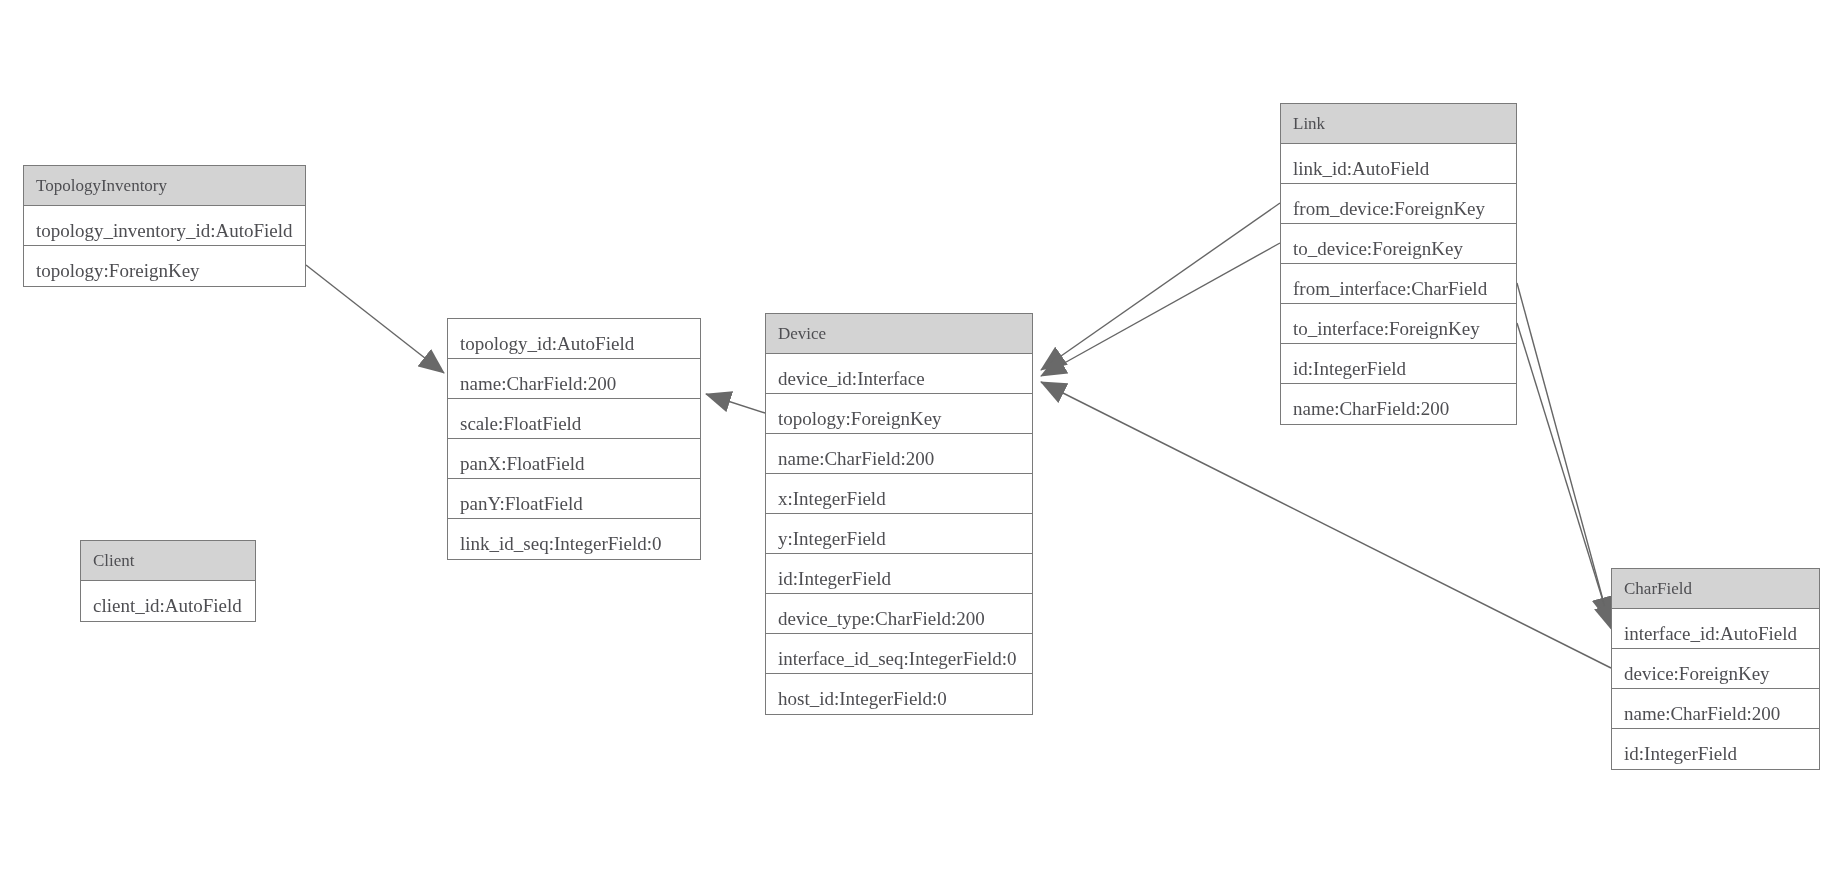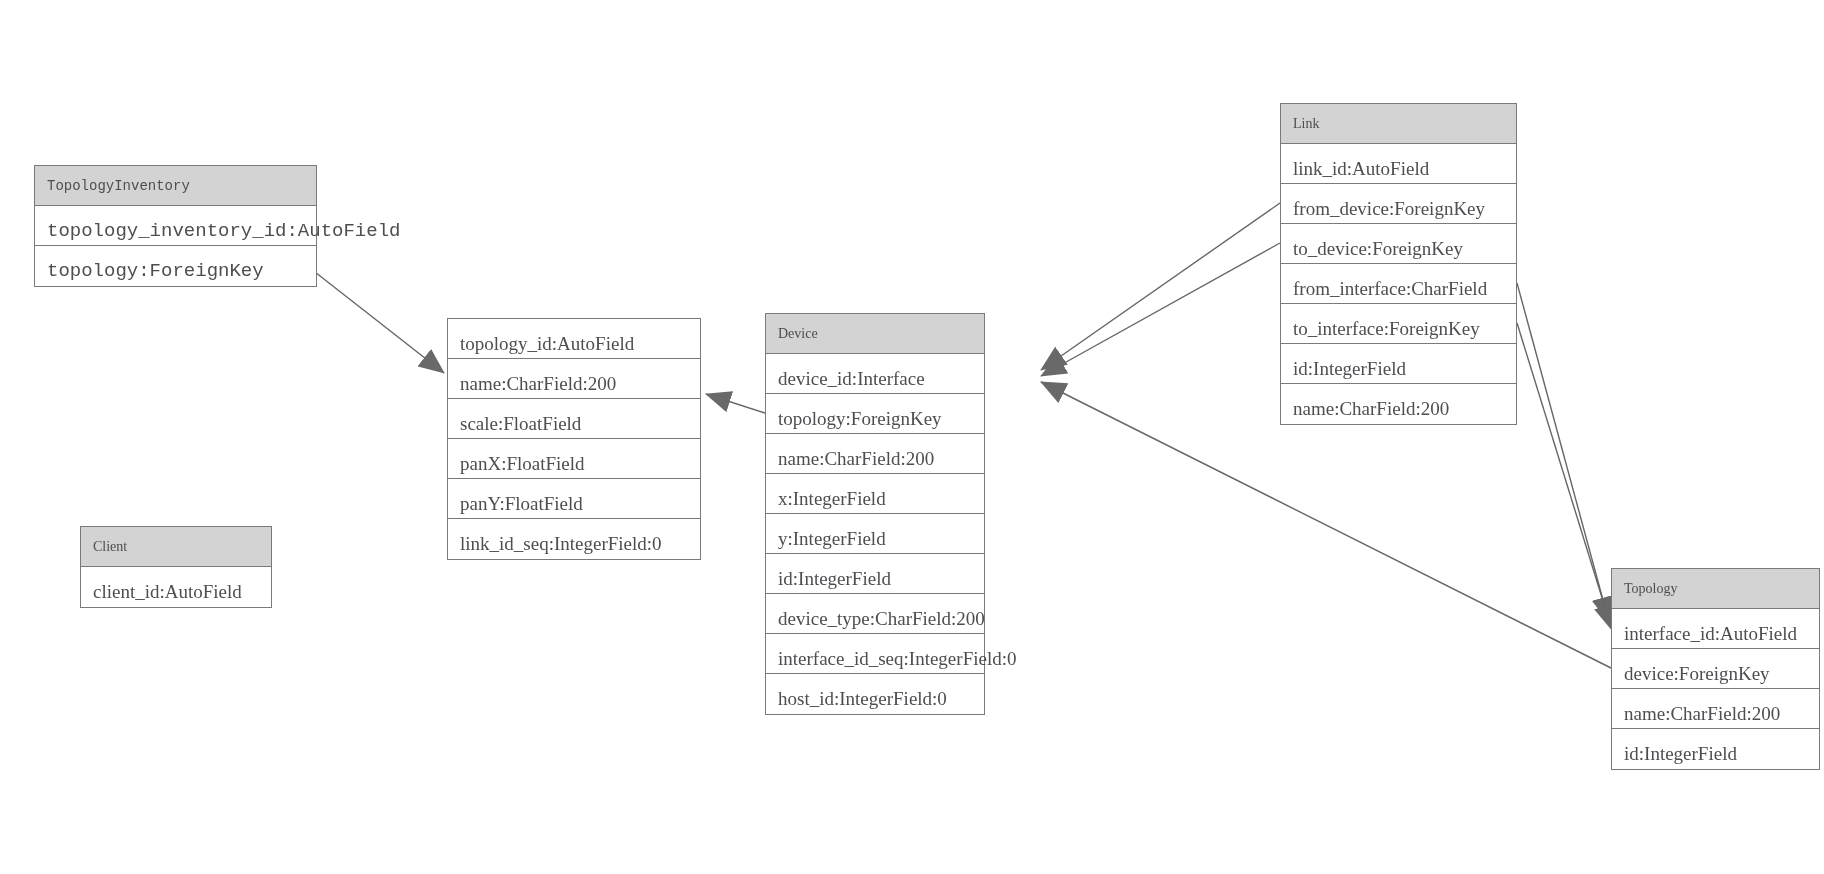--- a/index.html
+++ b/index.html
@@ -16,39 +16,39 @@
     position:absolute;
     border:1.5px solid #7a7a7a;
     background:#ffffff;
     box-sizing:border-box;
   }
   .entity .hdr{
     height:40px;line-height:40px;
     background:#d3d3d3;
     border-bottom:1.5px solid #7a7a7a;
     padding:0 12px;
-    font-size:14px;
+    font-size:17px;
     white-space:nowrap;
     box-sizing:border-box;
   }
   .entity .row{
     height:40px;line-height:40px;
     background:#ffffff;
     border-bottom:1px solid #7a7a7a;
     padding:5px 12px;
     font-size:19px;
     white-space:nowrap;
     box-sizing:border-box;
   }
   .entity .row:last-child{border-bottom:none;}
 
-  .e-topology-inventory{left:34px;  top:165px; width:283px;font-family:Liberation Mono, monospace;}
+  .e-topology-inventory{left:23px;  top:165px; width:283px;}
   .e-topology          {left:447px; top:318px; width:254px;}
-  .e-client            {left:80px;  top:526px; width:192px;}
-  .e-device            {left:765px; top:313px; width:220px;}
+  .e-client            {left:80px;  top:540px; width:176px;}
+  .e-device            {left:765px; top:313px; width:268px;}
   .e-link              {left:1280px;top:103px; width:237px;}
   .e-interface         {left:1611px;top:568px; width:209px;}
 </style>
 </head>
 <body>
 
 <div class="canvas">
 
   <svg class="edge-layer" width="1824" height="874" viewBox="0 0 1824 874" xmlns="http://www.w3.org/2000/svg">
     <defs>
@@ -103,20 +103,20 @@
     <div class="row">link_id:AutoField</div>
     <div class="row">from_device:ForeignKey</div>
     <div class="row">to_device:ForeignKey</div>
     <div class="row">from_interface:CharField</div>
     <div class="row">to_interface:ForeignKey</div>
     <div class="row">id:IntegerField</div>
     <div class="row">name:CharField:200</div>
   </div>
 
   <div class="entity e-interface">
-    <div class="hdr">Topology</div>
+    <div class="hdr">CharField</div>
     <div class="row">interface_id:AutoField</div>
     <div class="row">device:ForeignKey</div>
     <div class="row">name:CharField:200</div>
     <div class="row">id:IntegerField</div>
   </div>
 
 </div>
 
 </body></html>

